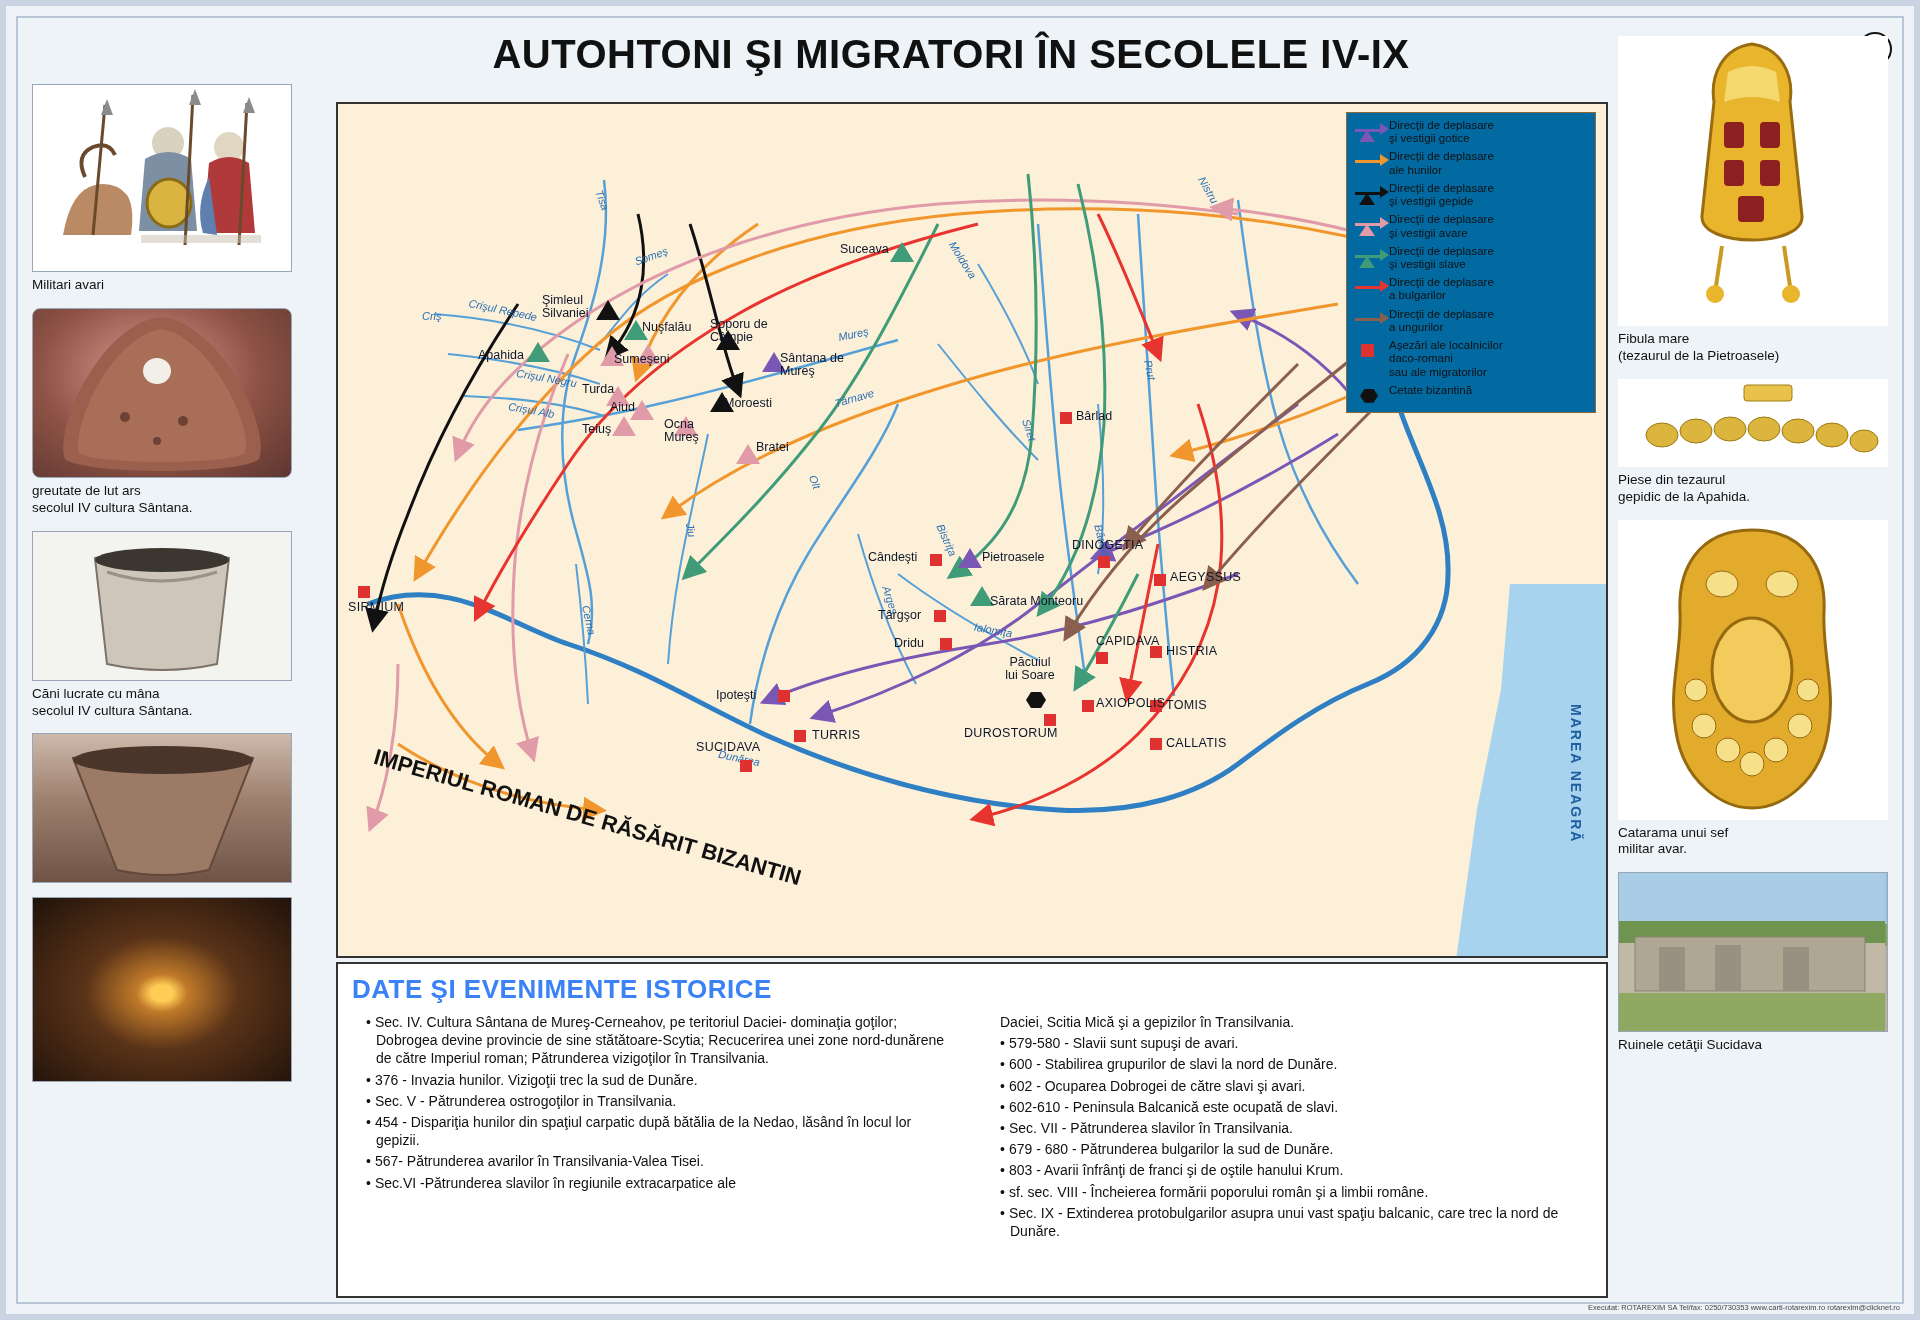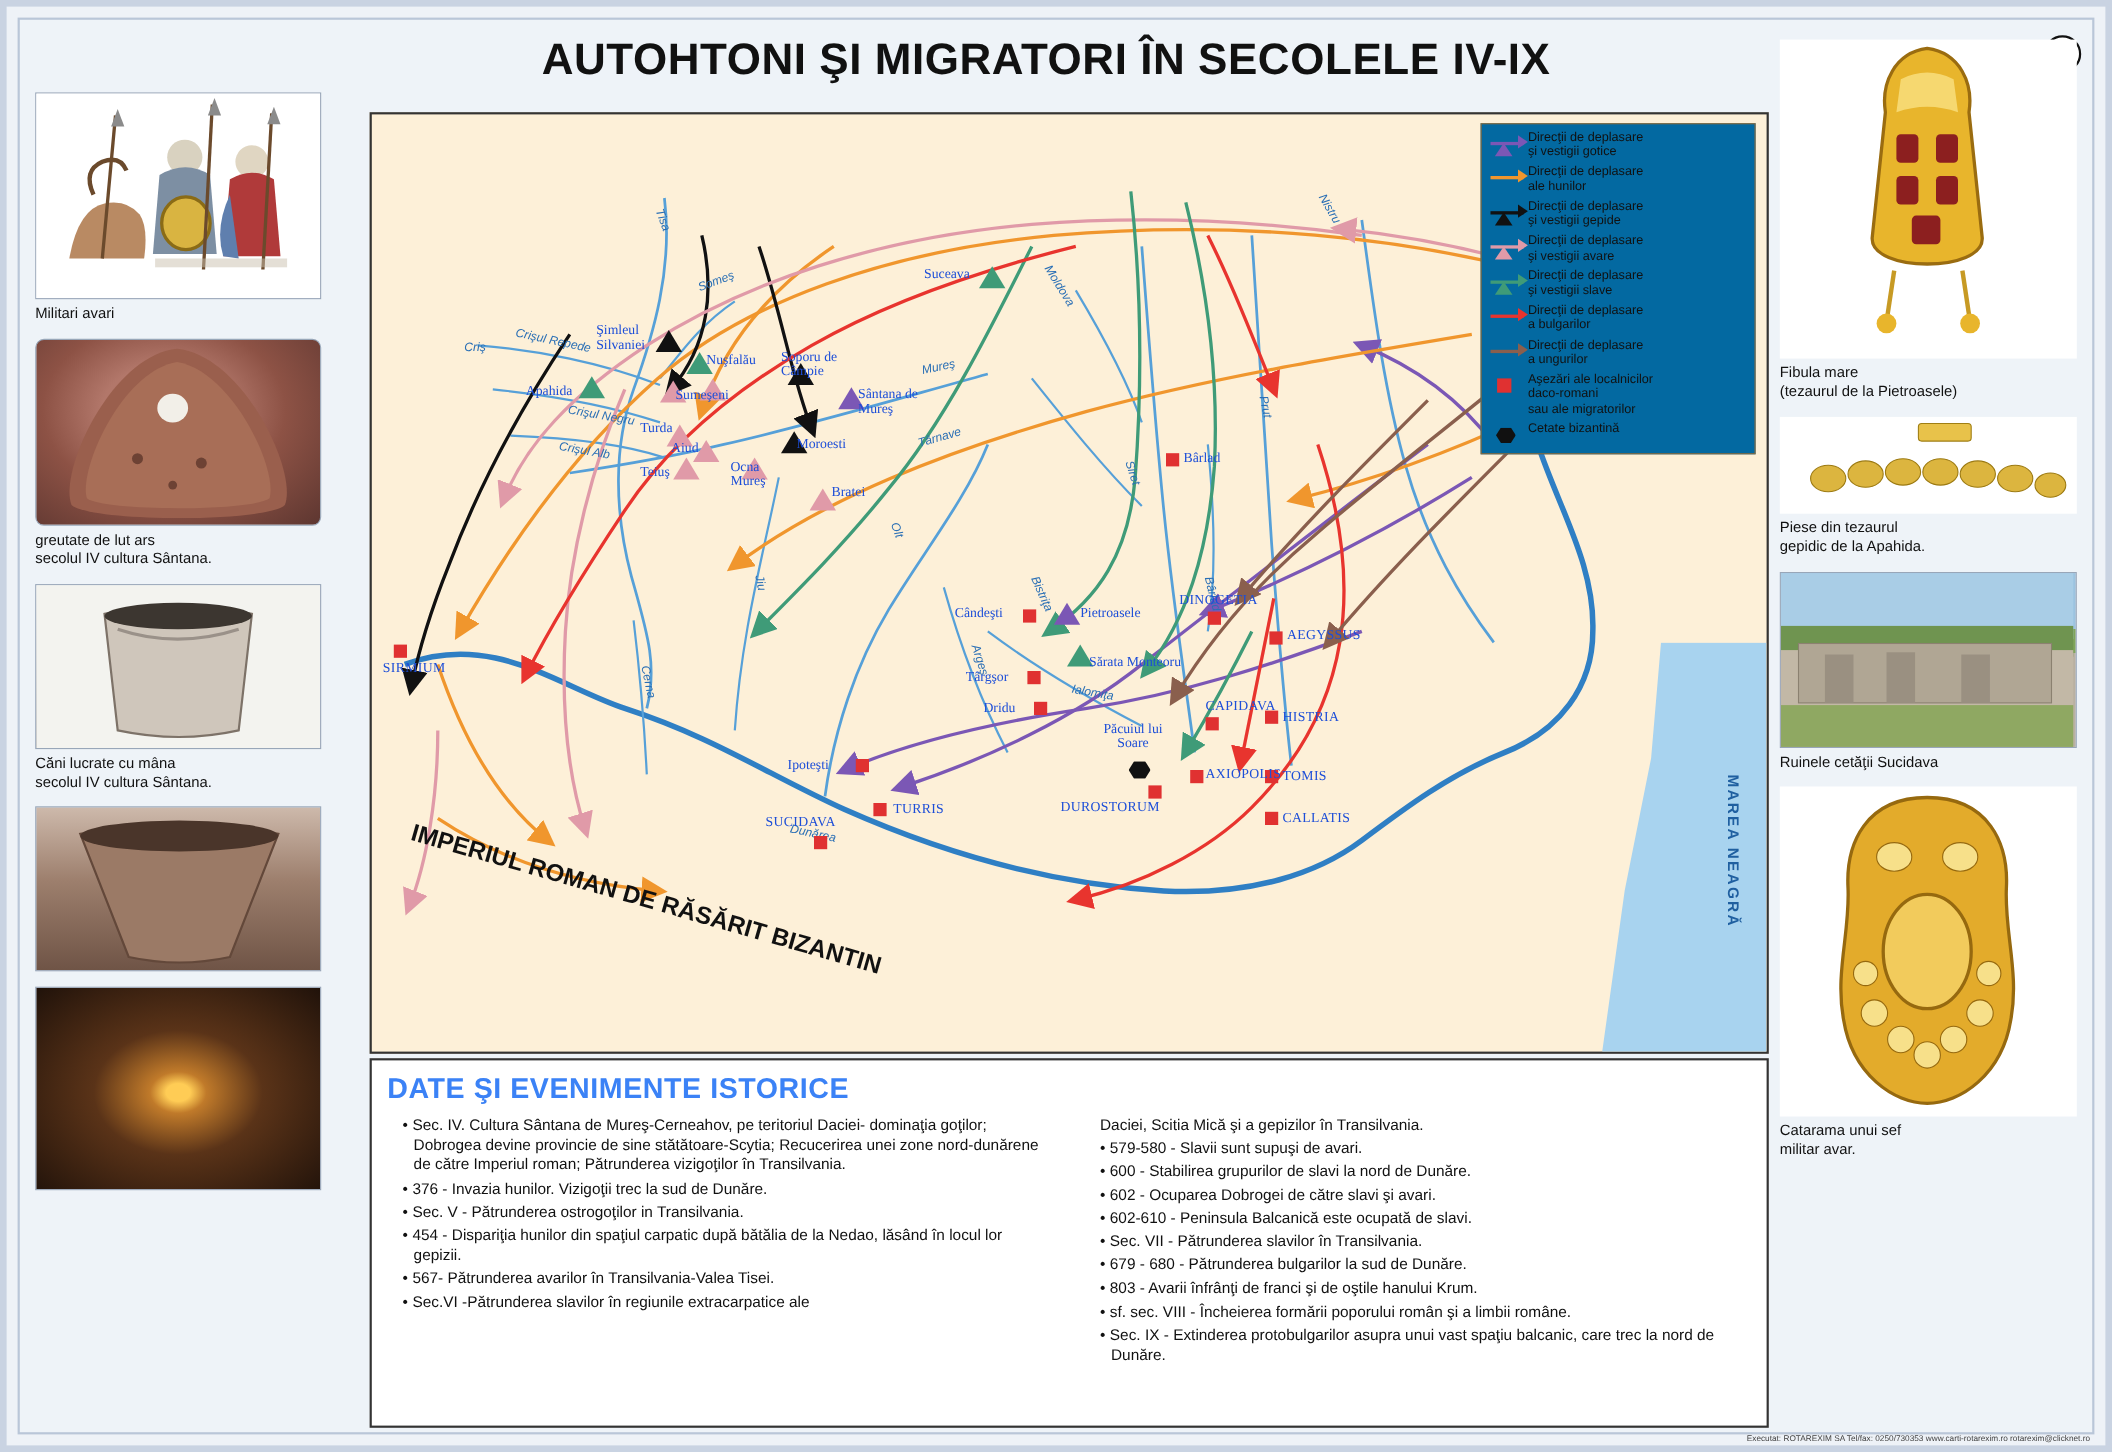--- a/index.html
+++ b/index.html
@@ -85,21 +85,21 @@
     background:#a8d3ef;
     clip-path:polygon(36% 0%, 100% 0%, 100% 100%, 0% 100%, 14% 60%, 30% 28%);
   }
   #sea-label {
     position:absolute; right:22px; top:600px;
     font-size:14px; font-weight:bold; color:#1f5fa0;
     letter-spacing:2px;
     writing-mode:vertical-rl;
   }
   .mlabel {
-    position:absolute; font-size:12px; color:#1d4ed8; white-space:nowrap;font-family:Liberation Serif, serif;
+    position:absolute; font-size:12px; color:#0f172a; white-space:nowrap;
   }
   .mlabel.city { font-size:12.5px; }
   .mlabel.caps { font-size:12.5px; letter-spacing:.3px; }
   .river-label { position:absolute; font-size:11px; color:#2a6fb5; font-style:italic; }
   .sq { position:absolute; width:12px; height:12px; background:#e03131; }
   .tri-up { position:absolute; width:0; height:0; border-left:12px solid transparent;
             border-right:12px solid transparent; }
   .tri-green { border-bottom:20px solid #3f9b78; }
   .tri-pink  { border-bottom:20px solid #e09aa8; }
   .tri-black { border-bottom:20px solid #111; }
@@ -265,55 +265,55 @@
             <ellipse cx="214" cy="56" rx="16" ry="12"></ellipse>
             <ellipse cx="246" cy="62" rx="14" ry="11"></ellipse>
           </g>
         </svg>
       </div>
       <div class="cap" style="white-space:pre-line">Piese din tezaurul
 gepidic de la Apahida.</div>
     </div>
 
     <div class="fig">
-      <div class="ph ruins">
-        <svg width="266" height="158" viewBox="0 0 266 158">
-          <rect width="266" height="60" fill="#a9cde6"></rect>
-          <rect y="48" width="266" height="28" fill="#6f9450"></rect>
-          <rect y="70" width="266" height="88" fill="#c2b8a6"></rect>
-          <rect x="16" y="64" width="230" height="54" fill="#b0a694" stroke="#8b8170"></rect>
-          <rect x="40" y="74" width="26" height="44" fill="#9a9081"></rect>
-          <rect x="96" y="72" width="26" height="46" fill="#9a9081"></rect>
-          <rect x="164" y="74" width="26" height="44" fill="#9a9081"></rect>
-          <rect y="120" width="266" height="38" fill="#8fa862"></rect>
-        </svg>
-      </div>
-      <div class="cap">Ruinele cetăţii Sucidava</div>
-    </div>
-
-    <div class="fig">
       <div class="ph buckle" style="border:none;background:#fff;height:300px">
         <svg width="268" height="298" viewBox="0 0 268 298">
           <path d="M134 10 C78 10 60 52 62 92 C64 132 50 170 58 212 C66 262 104 288 134 288 C164 288 202 262 210 212 C218 170 204 132 206 92 C208 52 190 10 134 10Z" fill="#e3ab2b" stroke="#96690f" stroke-width="3"></path>
           <ellipse cx="104" cy="64" rx="16" ry="13" fill="#f7e08a" stroke="#96690f"></ellipse>
           <ellipse cx="164" cy="64" rx="16" ry="13" fill="#f7e08a" stroke="#96690f"></ellipse>
           <ellipse cx="134" cy="150" rx="40" ry="52" fill="#f2cb5c" stroke="#96690f" stroke-width="3"></ellipse>
           <g fill="#f7e08a" stroke="#96690f">
             <circle cx="86" cy="206" r="12"></circle>
               <circle cx="110" cy="230" r="12"></circle>
             <circle cx="134" cy="244" r="12"></circle>
               <circle cx="158" cy="230" r="12"></circle>
             <circle cx="182" cy="206" r="12"></circle>
             <circle cx="78" cy="170" r="11"></circle>
               <circle cx="190" cy="170" r="11"></circle>
           </g>
         </svg>
       </div>
       <div class="cap" style="white-space:pre-line">Catarama unui sef
 militar avar.</div>
+    </div>
+
+    <div class="fig">
+      <div class="ph ruins">
+        <svg width="266" height="158" viewBox="0 0 266 158">
+          <rect width="266" height="60" fill="#a9cde6"></rect>
+          <rect y="48" width="266" height="28" fill="#6f9450"></rect>
+          <rect y="70" width="266" height="88" fill="#c2b8a6"></rect>
+          <rect x="16" y="64" width="230" height="54" fill="#b0a694" stroke="#8b8170"></rect>
+          <rect x="40" y="74" width="26" height="44" fill="#9a9081"></rect>
+          <rect x="96" y="72" width="26" height="46" fill="#9a9081"></rect>
+          <rect x="164" y="74" width="26" height="44" fill="#9a9081"></rect>
+          <rect y="120" width="266" height="38" fill="#8fa862"></rect>
+        </svg>
+      </div>
+      <div class="cap">Ruinele cetăţii Sucidava</div>
     </div>
   </div>
 
   <div id="map">
     <div id="sea"></div>
     <div id="sea-label">MAREA NEAGRĂ</div>
 
     <svg width="1268" height="852" viewBox="0 0 1268 852" style="position:absolute;left:0;top:0">
 
       <path d="M30 500 C110 470 170 520 230 540 C310 566 360 600 430 632 C520 672 620 700 720 706 C800 710 860 690 900 660 C940 630 980 600 1030 580 C1080 560 1110 520 1110 470 C1112 410 1080 360 1060 300" fill="none" stroke="#2f7fc4" stroke-width="5"></path>

